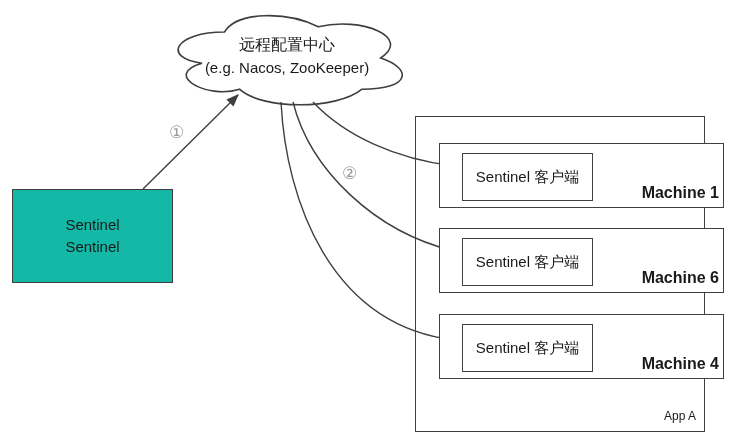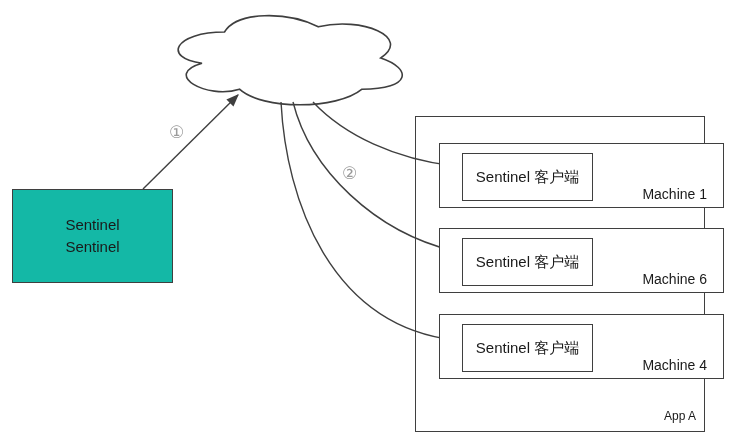--- a/index.html
+++ b/index.html
@@ -66,22 +66,23 @@
     left: 22px; top: 9px;
     width: 131px; height: 48px;
     display: flex;
     align-items: center;
     justify-content: center;
     font-size: 15px;
     white-space: nowrap;
   }
   .machine-label {
     position: absolute;
-    right: 16px; bottom: 5px;
-    font-size: 14px;
+    right: 4px; bottom: 5px;
+    font-size: 16px;
+    font-weight: bold;
   }
   .app-label {
     position: absolute;
     right: 8px; bottom: 8px;
     font-size: 12px;
   }
   .step-label {
     position: absolute;
     font-size: 17px;
     color: #9b9b9b;
@@ -110,20 +111,24 @@
              C 412 37.2 362 16.4 318.25 26.8
              C 287 11.2 237 11.2 224.5 32 Z" fill="#ffffff" stroke="#3f3f3f" stroke-width="1.6"></path>
 
     <path d="M 143 189 L 238 95" fill="none" stroke="#3f3f3f" stroke-width="1.4" marker-end="url(#arrowhead)"></path>
 
     <path d="M 313 102 C 345 136 396 159 454 166" fill="none" stroke="#3f3f3f" stroke-width="1.4" marker-end="url(#arrowhead)"></path>
     <path d="M 293 102 C 310 170 375 232 454 251" fill="none" stroke="#3f3f3f" stroke-width="1.4" marker-end="url(#arrowhead)"></path>
     <path d="M 281 102 C 286 200 330 325 454 340" fill="none" stroke="#3f3f3f" stroke-width="1.4" marker-end="url(#arrowhead)"></path>
   </svg>
 
+  <div class="cloud-label">
+    <span class="l1">远程配置中心</span>
+    <span class="l2">(e.g. Nacos, ZooKeeper)</span>
+  </div>
 
   <span class="step-label step-1">①</span>
   <span class="step-label step-2">②</span>
 
   <div class="node dashboard-box">
     <span>Sentinel</span>
     <span>Sentinel</span>
   </div>
 
   <div class="node app-box">

